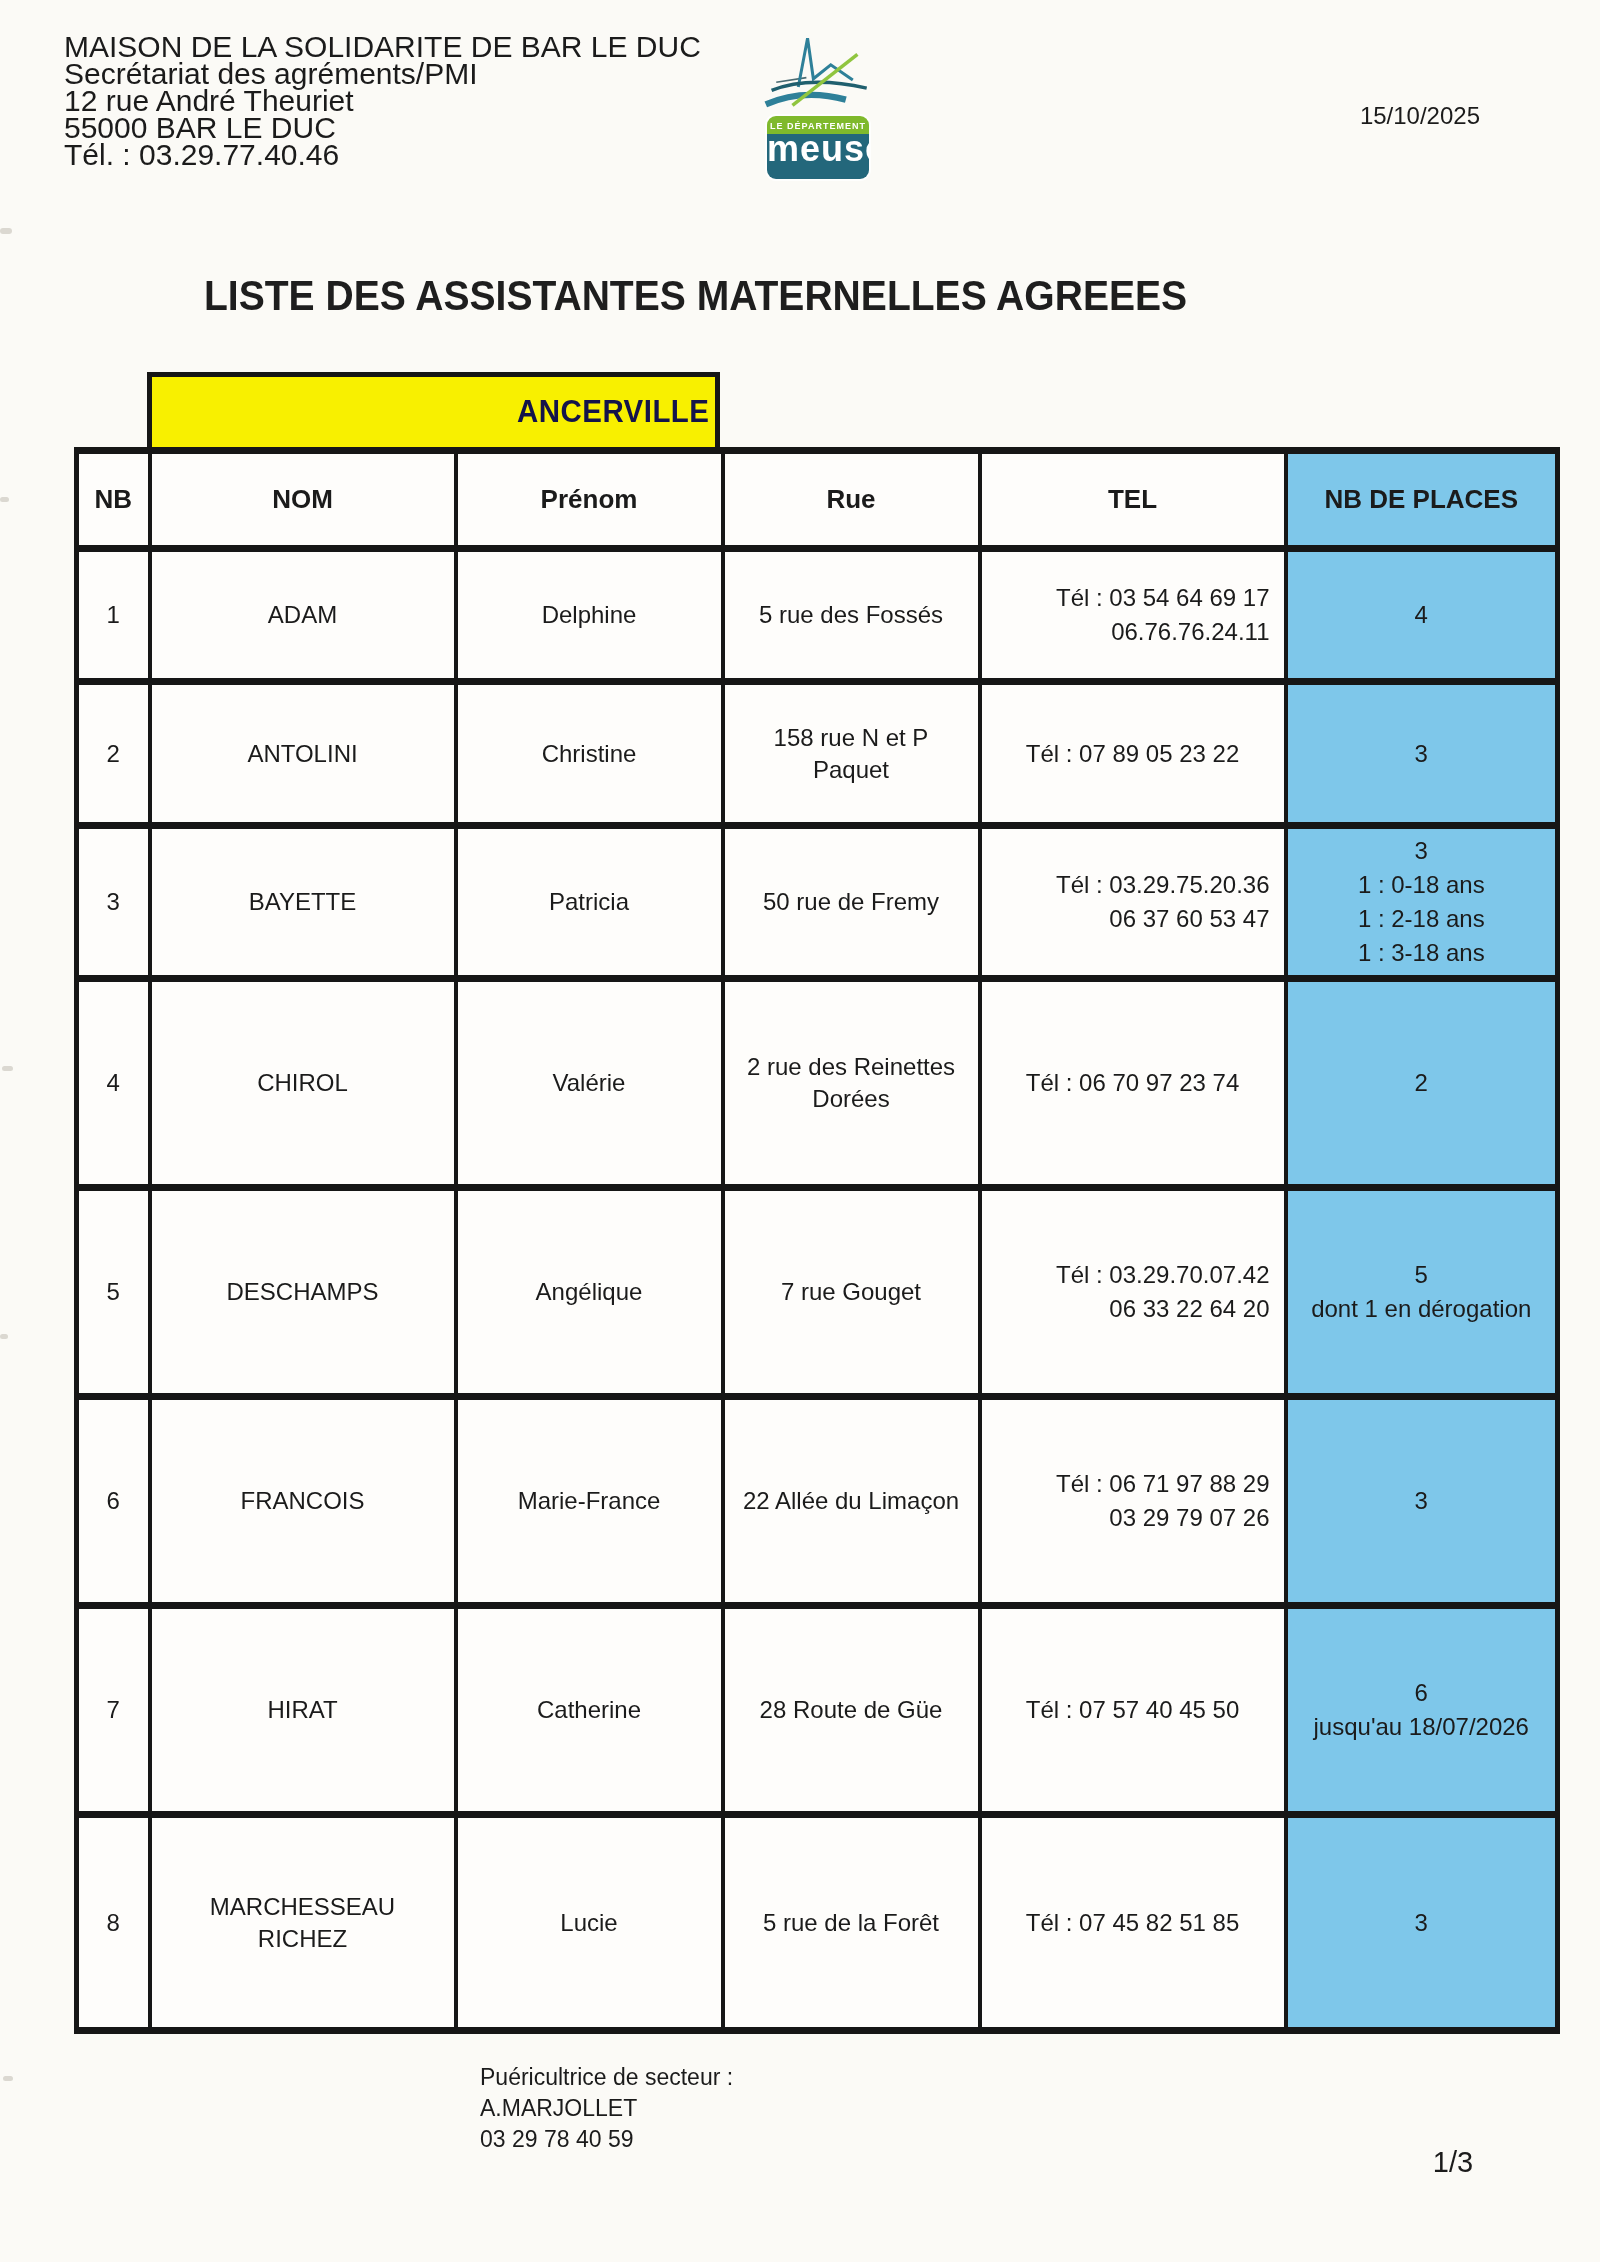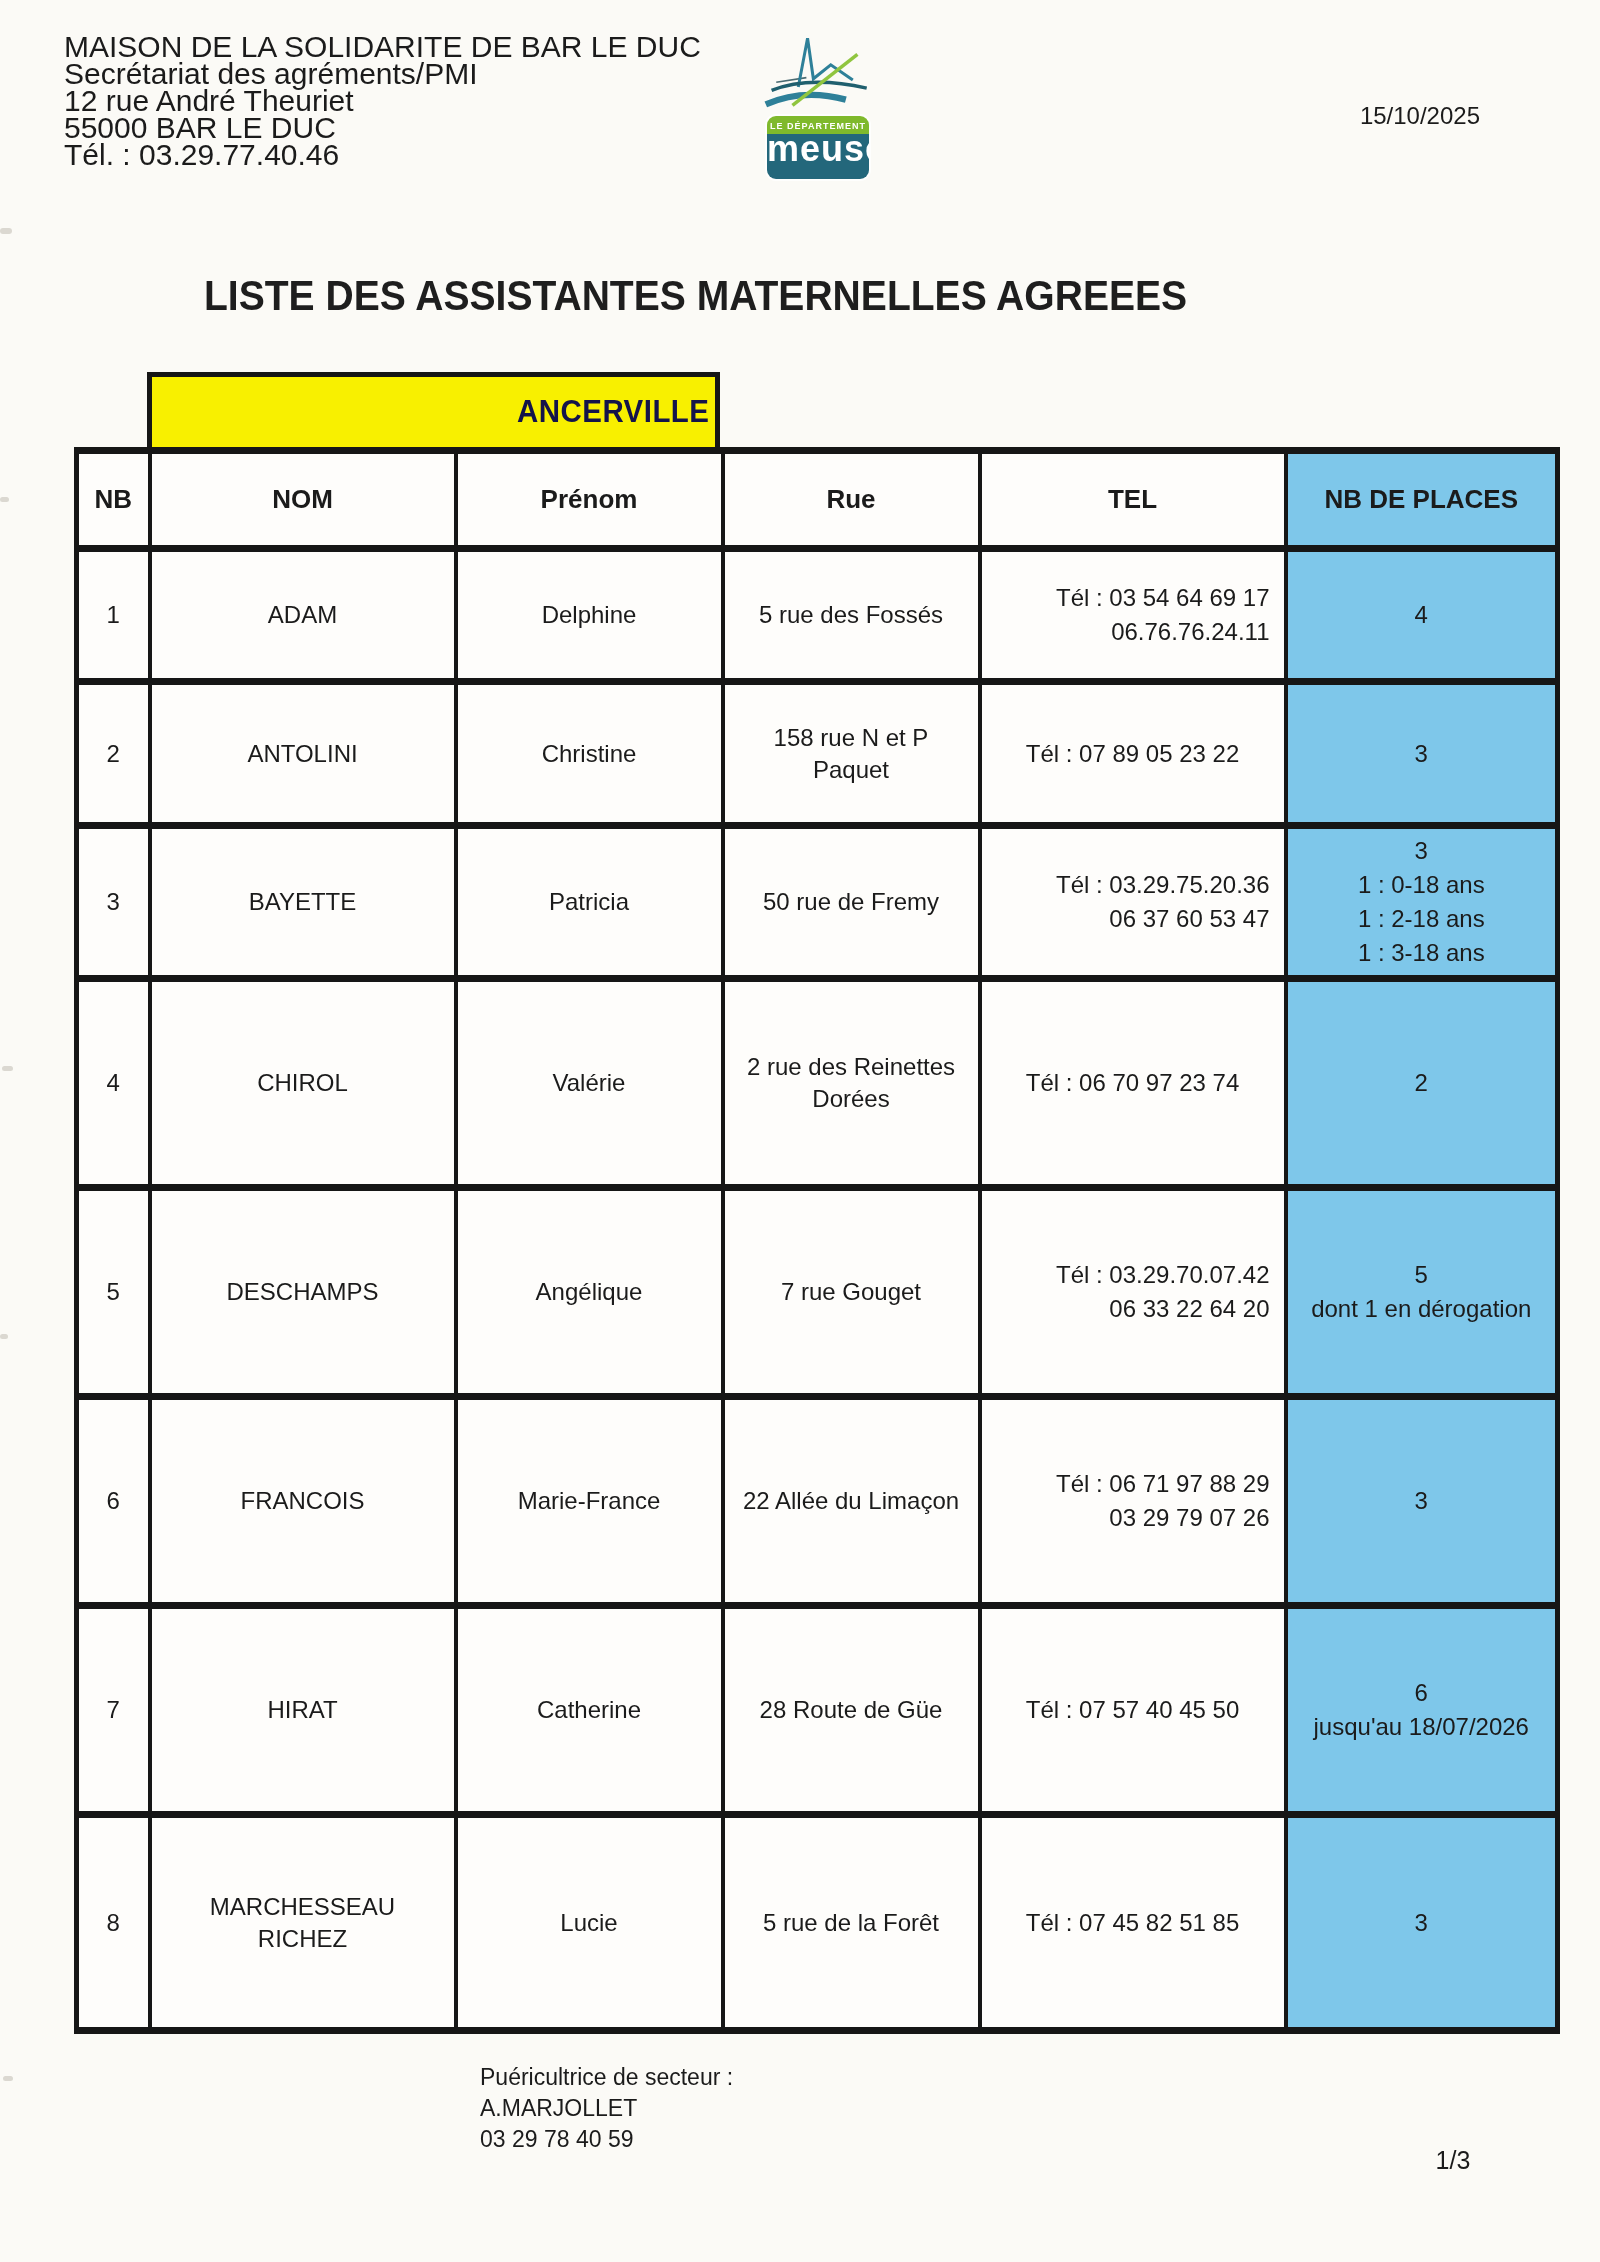--- a/index.html
+++ b/index.html
@@ -52,21 +52,21 @@
   tbody tr:nth-child(n+4){height:209px;}
   tbody tr:nth-child(8){height:216px;}
   .blue{background:var(--places-blue,#7ec7ea) !important;}
   td.cell-tel.tel-multi{text-align:right;padding-right:14px;}
   td.cell-tel div{line-height:34px;}
   td.cell-places div{line-height:34px;}
   td.cell-rue{padding:4px 14px;}
   
   .footer{position:absolute;top:2062px;left:480px;width:620px;text-align:left;
     font-size:23px;line-height:31px;}
-  .page-num{position:absolute;top:2146px;left:1398px;width:110px;text-align:center;font-size:25px;}
+  .page-num{position:absolute;top:2146px;left:1398px;width:110px;text-align:center;font-size:29px;}
   
   .smudge{position:absolute;background:#c9c6bd;border-radius:3px;opacity:.65;}
 </style>
 </head>
 <body>
 
 <div class="org-block">
   <div>MAISON DE LA SOLIDARITE DE BAR LE DUC</div>
   <div>Secrétariat des agréments/PMI</div>
   <div>12 rue André Theuriet</div>

